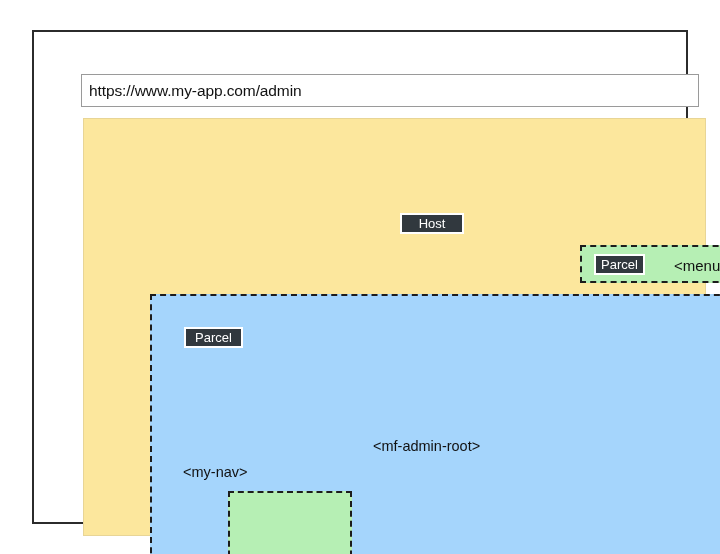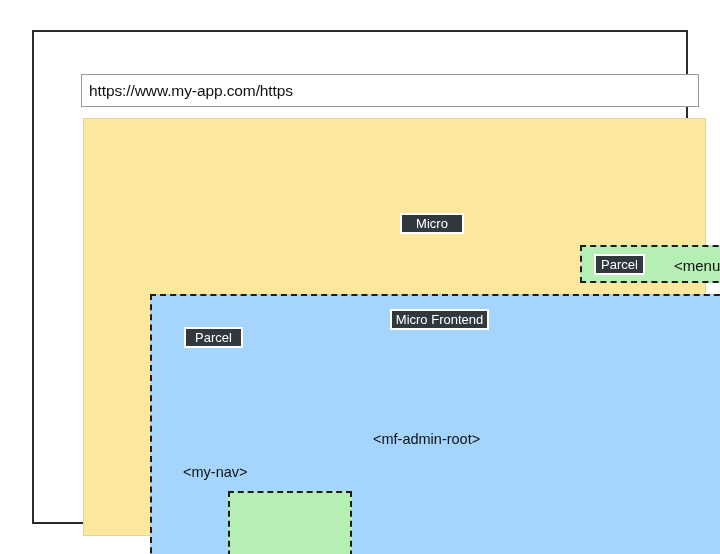--- a/index.html
+++ b/index.html
@@ -152,50 +152,49 @@
     left: 590px;
     top: 139px;
     font-size: 15px;
   }
   #label-my-nav {
     left: 99px;
     top: 346px;
   }
   #label-mf-admin-root {
     left: 289px;
-    top: 313px;
+    top: 320px;
   }
 </style>
 </head>
 <body>
 
 <div id="canvas">
 
   <div id="browser-frame">
 
     <div id="url-bar">
-      <span id="url-text" title="https://www.my-app.com/admin">https://www.my-app.com/https</span>
+      <span id="url-text" title="https://www.my-app.com/admin">https://www.my-app.com/admin</span>
     </div>
 
     <div id="host-region">
 
-      <div class="badge" id="badge-host">Micro</div>
+      <div class="badge" id="badge-host">Host</div>
 
       <div class="parcel-box" id="menu-parcel">
       </div>
       <div class="badge" id="badge-parcel-menu">Parcel</div>
       <div class="region-label" id="label-menu">&lt;menu&gt;</div>
 
       <div id="mf-region">
 
         <div class="parcel-box" id="nav-parcel">
         </div>
       </div>
 
-      <div class="badge" id="badge-micro-frontend">Micro Frontend</div>
 
       <div class="badge" id="badge-parcel-nav">Parcel</div>
 
       <div class="region-label" id="label-my-nav">&lt;my-nav&gt;</div>
 
       <div class="region-label" id="label-mf-admin-root">&lt;mf-admin-root&gt;</div>
 
     </div>
   </div>
 </div>

